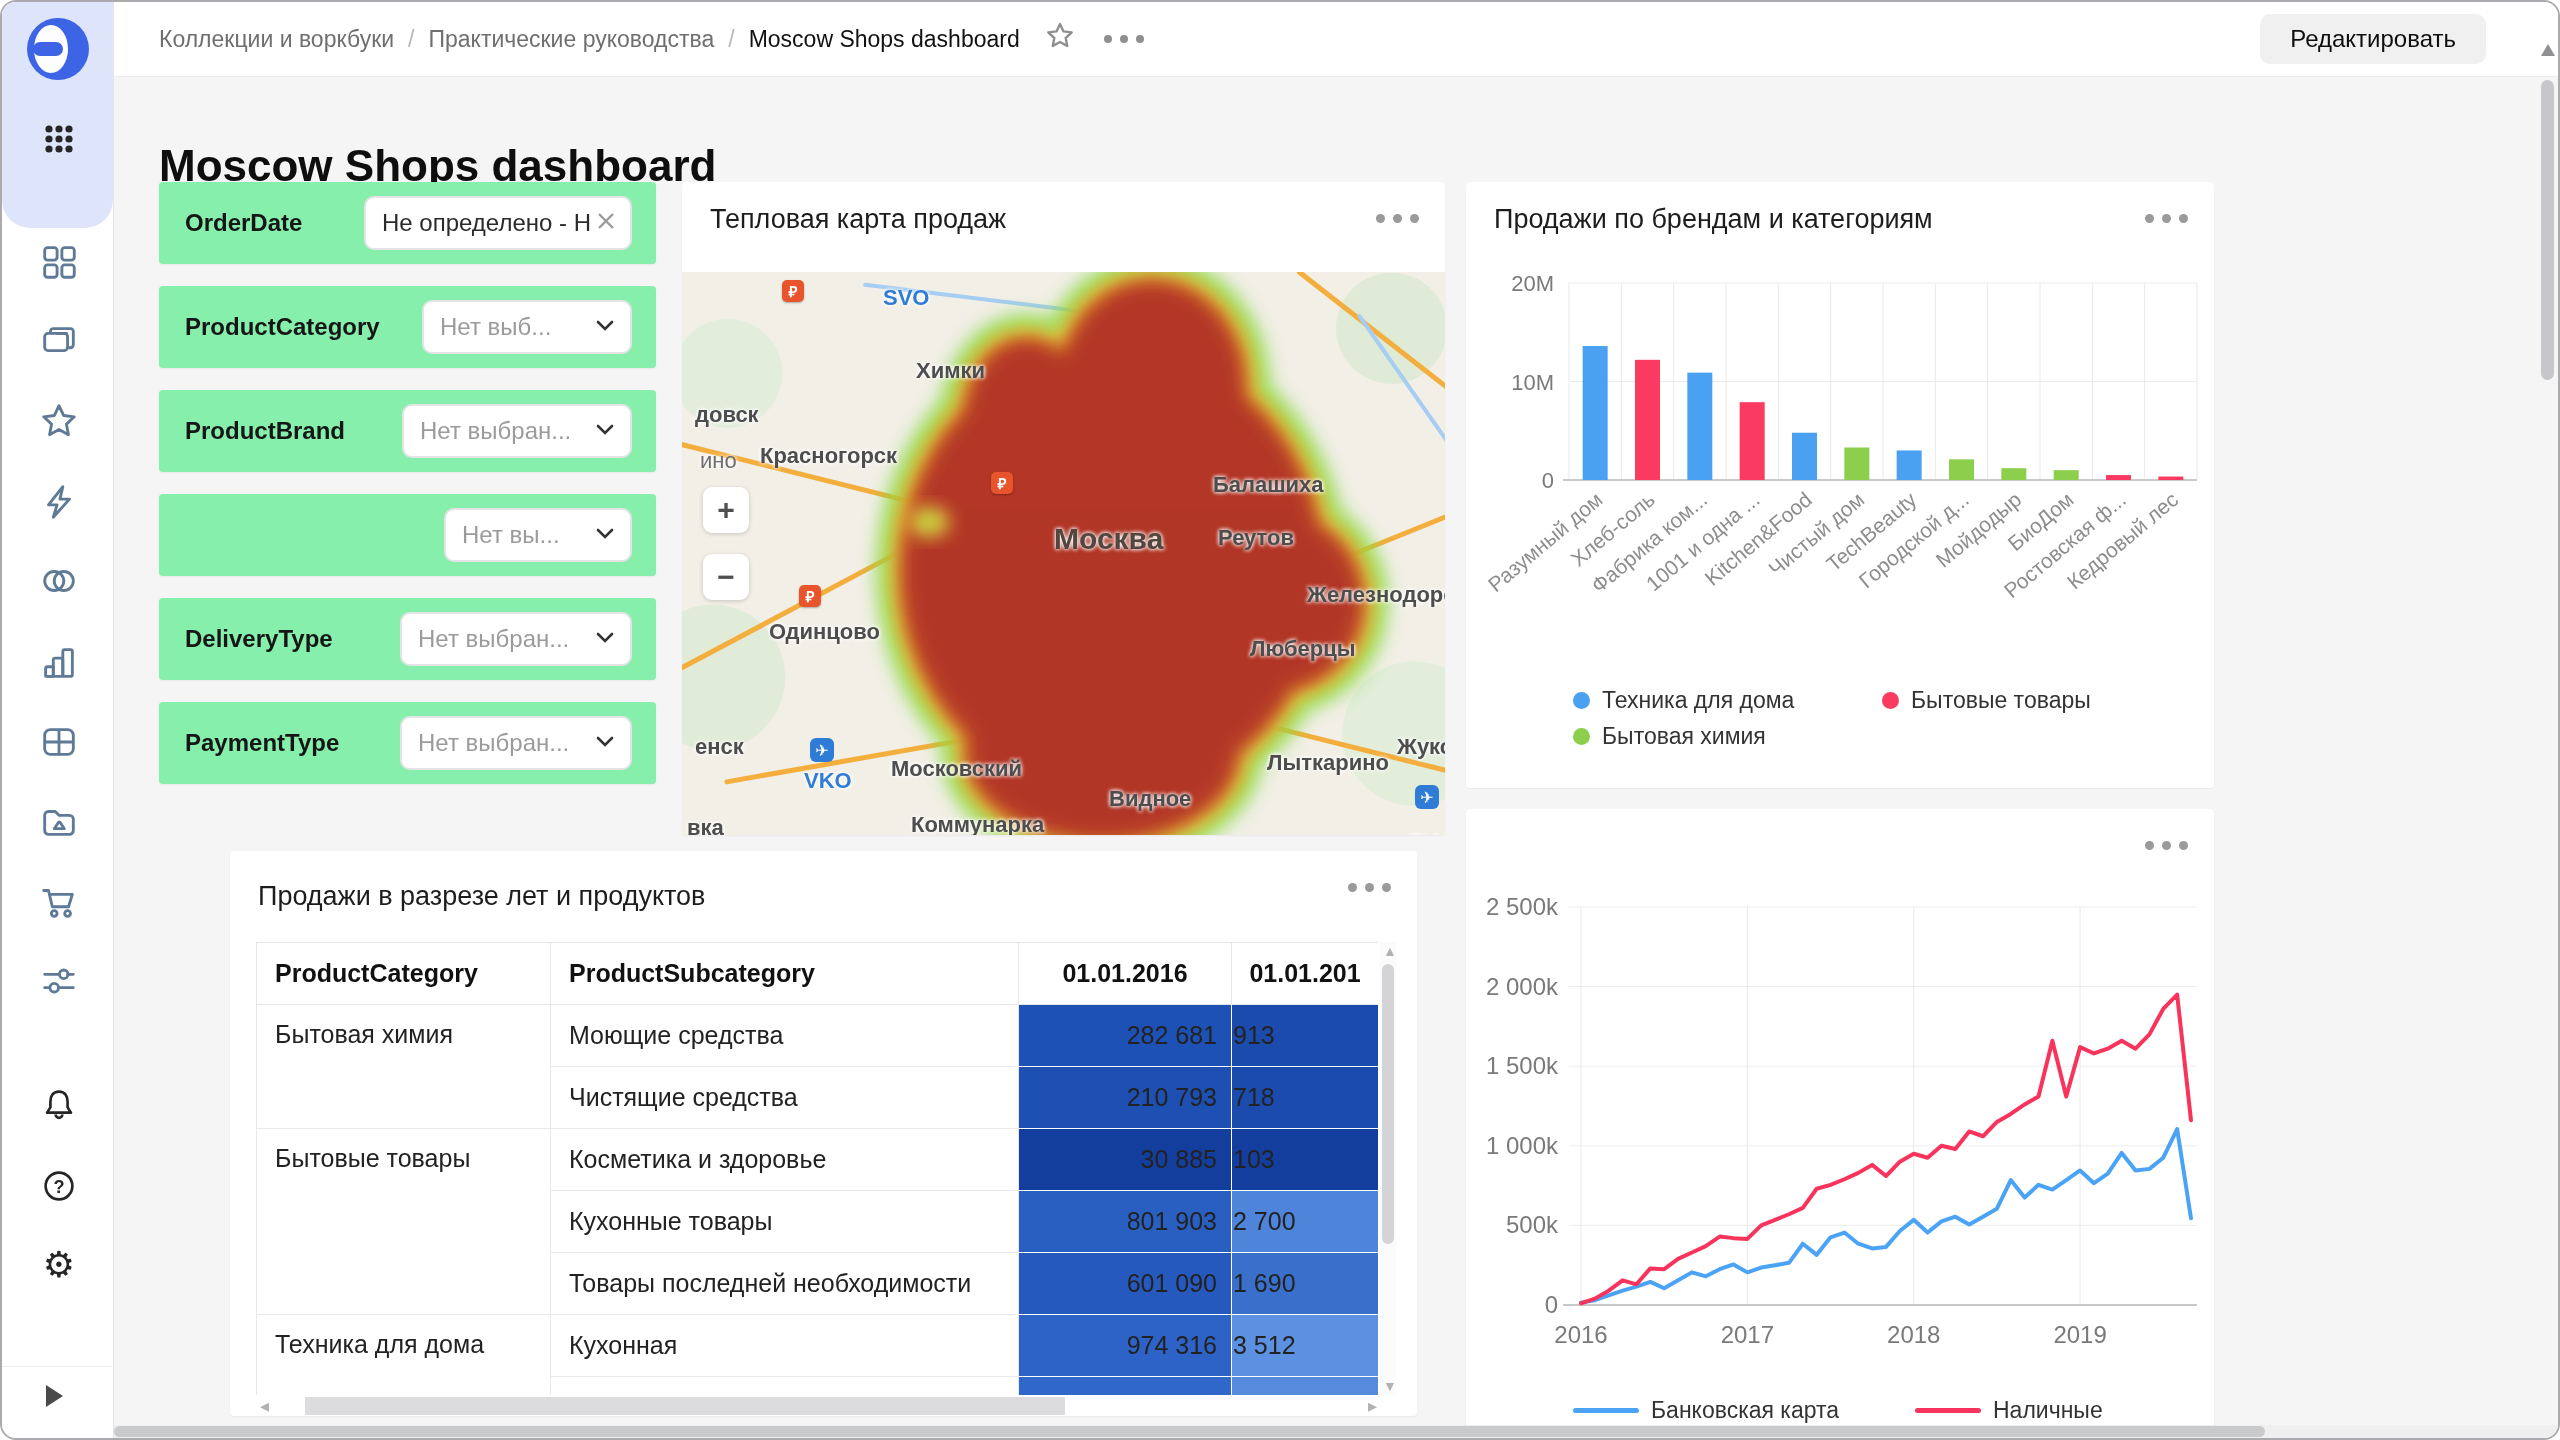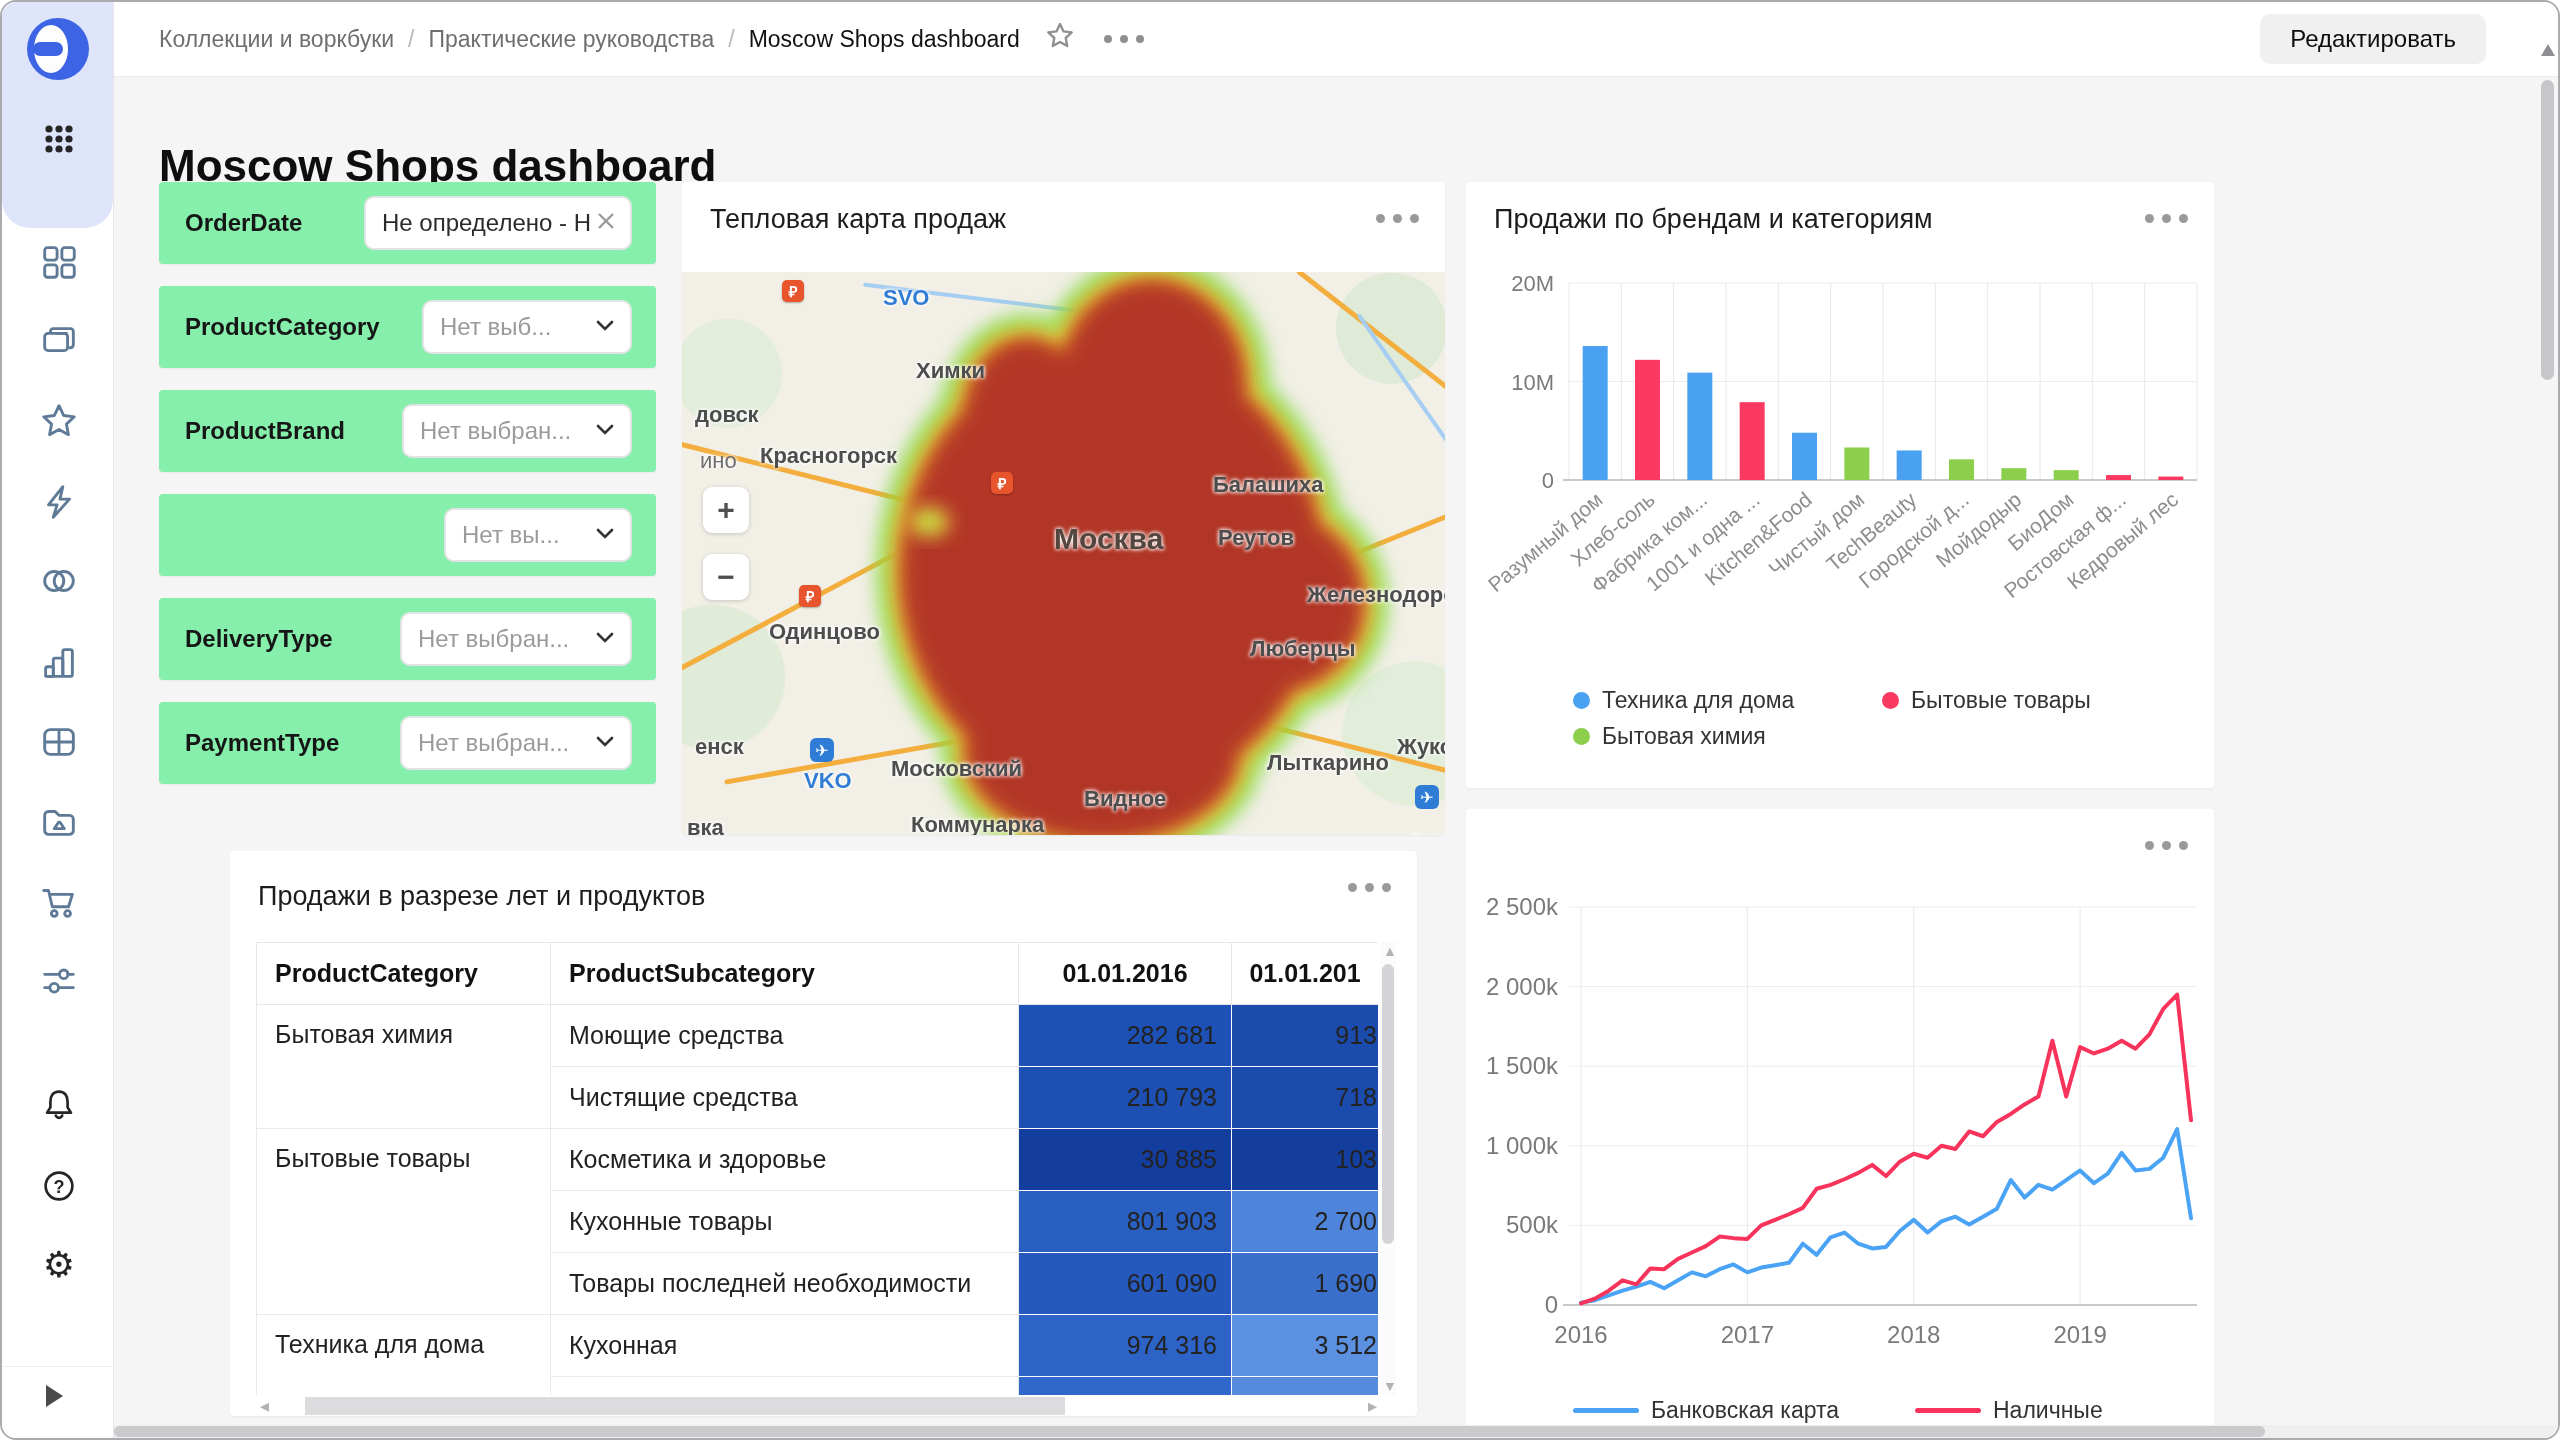--- a/index.html
+++ b/index.html
@@ -66,21 +66,21 @@
   .leg-line{width:66px;height:5px;border-radius:3px;}
   
   .table-wrap{position:absolute;left:26px;top:91px;width:1122px;height:453px;overflow:hidden;}
   table.sales{border-collapse:collapse;table-layout:fixed;width:1122px;font-size:25px;}
   table.sales th{font-weight:bold;color:#111;border:1px solid #E6E6E8;height:59px;background:#fff;}
   table.sales th.l{text-align:left;padding-left:18px;}
   table.sales td{border:1px solid #E9E9EB;height:59px;color:#222;}
   td.cat{vertical-align:top;padding:15px 0 0 18px;}
   td.sub{padding-left:18px;}
   td.num{color:#fff;text-align:right;padding-right:14px;border-color:#fff !important;}
-  td.num4{color:#fff;text-align:right;border-color:#fff !important;}
+  td.num4{color:#fff;border-color:#fff !important;}
   .vscroll{position:absolute;width:16px;background:#FBFBFB;}
   .vthumb{position:absolute;left:2px;width:12px;background:#D4D4D6;border-radius:6px;}
   .sarrow{position:absolute;font-size:14px;color:#B2B2B4;line-height:1;}
   .hscroll-thumb{position:absolute;background:#DCDCDE;height:18px;}
   
   .page-vscroll{position:absolute;right:3px;top:14px;bottom:16px;width:15px;z-index:9;}
   .page-vthumb{position:absolute;left:1px;top:64px;width:13px;height:300px;background:#C7C7CB;border-radius:7px;}
   .page-varrow{position:absolute;left:1px;top:28px;width:0;height:0;border-bottom:12px solid #8F8F93;border-left:7px solid transparent;border-right:7px solid transparent;}
   .page-hscroll{position:absolute;left:112px;right:0;bottom:0;height:13px;background:#EFEFF0;z-index:9;}
   .page-hthumb{position:absolute;left:0;top:1px;height:11px;width:88%;background:#C9CACC;border-radius:6px;}
@@ -355,21 +355,21 @@
               <span class="map-label city" style="left: 536px; top: 253px;">Реутов</span>
               <span class="map-label city" style="left: 625px; top: 310px;">Железнодорожны</span>
               <span class="map-label city" style="left: 87px; top: 347px;">Одинцово</span>
               <span class="map-label city" style="left: 568px; top: 364px;">Люберцы</span>
               <span class="map-label city" style="left: 13px; top: 462px;">енск</span>
               <span class="map-label city" style="left: 209px; top: 484px;">Московский</span>
               <span class="map-label airport" style="left: 122px; top: 496px;">VKO</span>
               <div class="plane-badge" style="left: 128px; top: 466px;">✈</div>
               <span class="map-label city" style="left: 715px; top: 462px;">Жуковс</span>
               <span class="map-label city" style="left: 585px; top: 478px;">Лыткарино</span>
-              <span class="map-label city" style="left: 402px; top: 514px;">Видное</span>
+              <span class="map-label city" style="left: 427px; top: 514px;">Видное</span>
               <span class="map-label city" style="left: 229px; top: 540px;">Коммунарка</span>
               <span class="map-label city" style="left: 5px; top: 543px;">вка</span>
               <span class="map-label airport" style="left: 727px; top: 543px; margin-top: 15px;">ZIA</span>
               <div class="plane-badge" style="left: 733px; top: 513px;">✈</div>
               <div class="rub-marker" style="left: 100px; top: 8px;">₽</div>
               <div class="rub-marker" style="left: 309px; top: 200px;">₽</div>
               <div class="rub-marker" style="left: 117px; top: 313px;">₽</div>
             </div>
 
         <button class="zoom-btn" style="top:215px">+</button>

